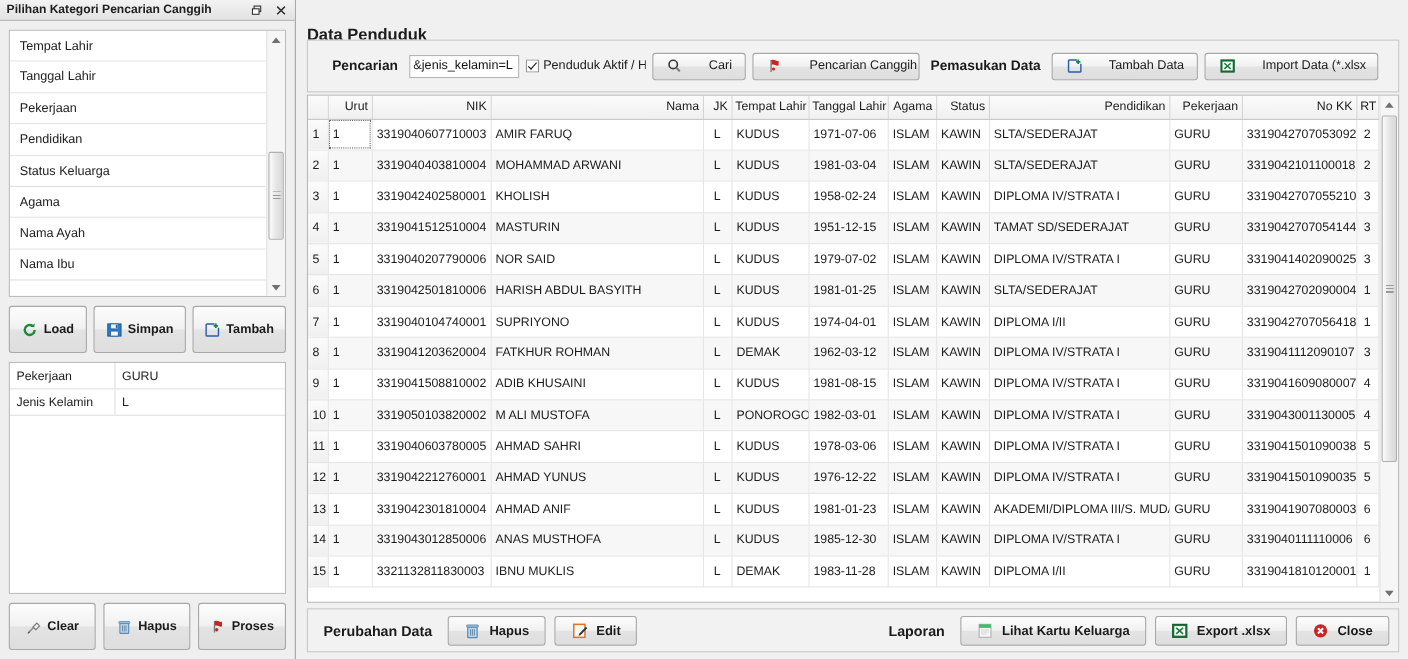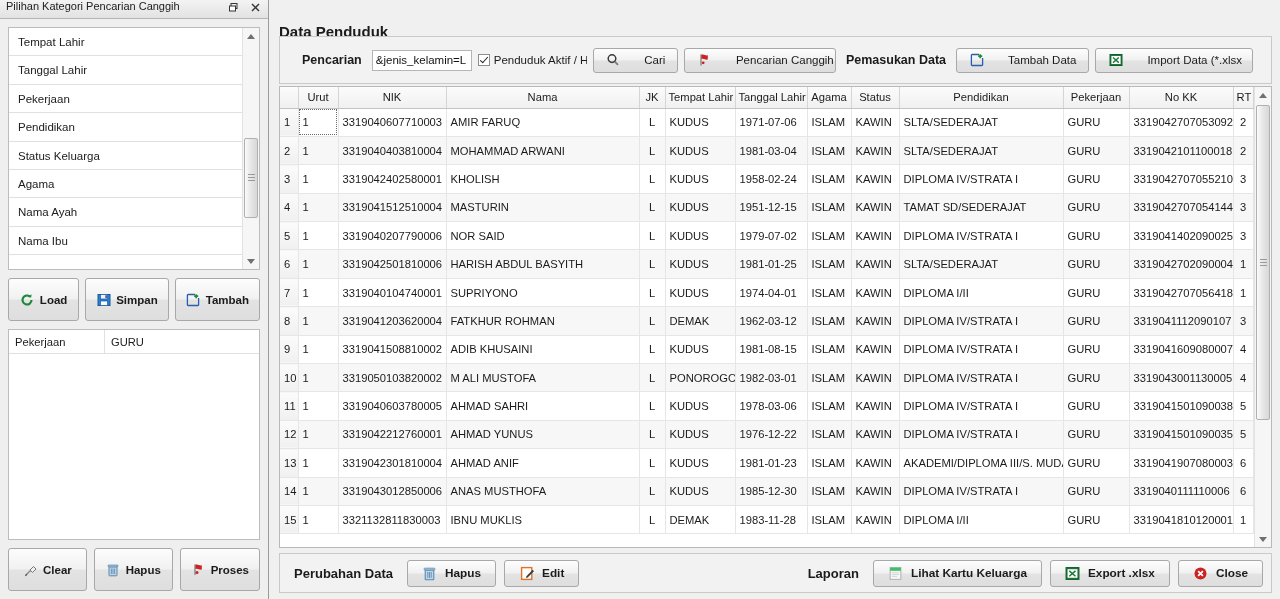--- a/index.html
+++ b/index.html
@@ -19,25 +19,26 @@
     position: absolute; left: 0; top: 0;
     width: 269px; height: 599px;
     background: #efefef;
     border-right: 1px solid #9a9a9a;
     display: flex; flex-direction: column;
   }
   .titlebar {
     height: 19px;
     background: linear-gradient(to bottom, #f3f3f3 0%, #e2e2e2 100%);
     border-bottom: 1px solid #b4b4b4;
-    display: flex; align-items: flex-start;
+    display: flex; align-items: center;
     padding: 0 3px 0 6px;
     font-size: 11px;
     color: #202020;
     user-select: none;
+    font-weight: bold;
   }
   .titlebar .ttl { flex: 1; white-space: nowrap; overflow: hidden; }
   .tb-btns { display: flex; gap: 2px; align-items: center; }
   .tb-btn {
     width: 20px; height: 15px;
     display: flex; align-items: center; justify-content: center;
     font-size: 11px; color: #222;
     line-height: 1;
   }
   .tb-btn svg { display:block; }
@@ -211,21 +212,21 @@
     height: 21px;
     background: linear-gradient(to bottom, #fbfbfb 0%, #f0f0f0 100%);
     border-right: 1px solid #d5d5d5;
     border-bottom: 1px solid #c4c4c4;
     font-weight: normal;
     font-size: 11.2px;
     color: #1b1b1b;
     padding: 0 3px;
     white-space: nowrap;
     overflow: hidden;
-    text-align: center;
+    text-align: right;
   }
   table.grid td {
     height: 28.4px;
     border-right: 1px solid #e6e6e6;
     border-bottom: 1px solid #e6e6e6;
     padding: 0 4px;
     white-space: nowrap;
     overflow: hidden;
     font-size: 11.2px;
     color: #1b1b1b;
@@ -340,20 +341,24 @@
               </svg>
           </span>
           <span>Tambah</span>
         </div>
       </div>
 
       <div class="param-wrap">
         <div class="param-row">
           <div class="k">Pekerjaan</div>
           <div class="v">GURU</div>
+        </div>
+        <div class="param-row">
+          <div class="k">Jenis Kelamin</div>
+          <div class="v">L</div>
         </div>
       </div>
 
       <div class="bottombtns">
         <div class="btn">
           <span class="ic">
             <svg width="14" height="14" viewBox="0 0 14 14">
                 <path d="M2 12 L6.5 7.5" stroke="#8a8a8a" stroke-width="1.4"></path>
                 <path d="M6 7 L9.5 3.5 L12 6 L8.5 9.5 Z" fill="#f0f0f0" stroke="#777" stroke-width="1"></path>
                 <path d="M1.3 12.8 L3 11.3" stroke="#555" stroke-width="1.2"></path>

